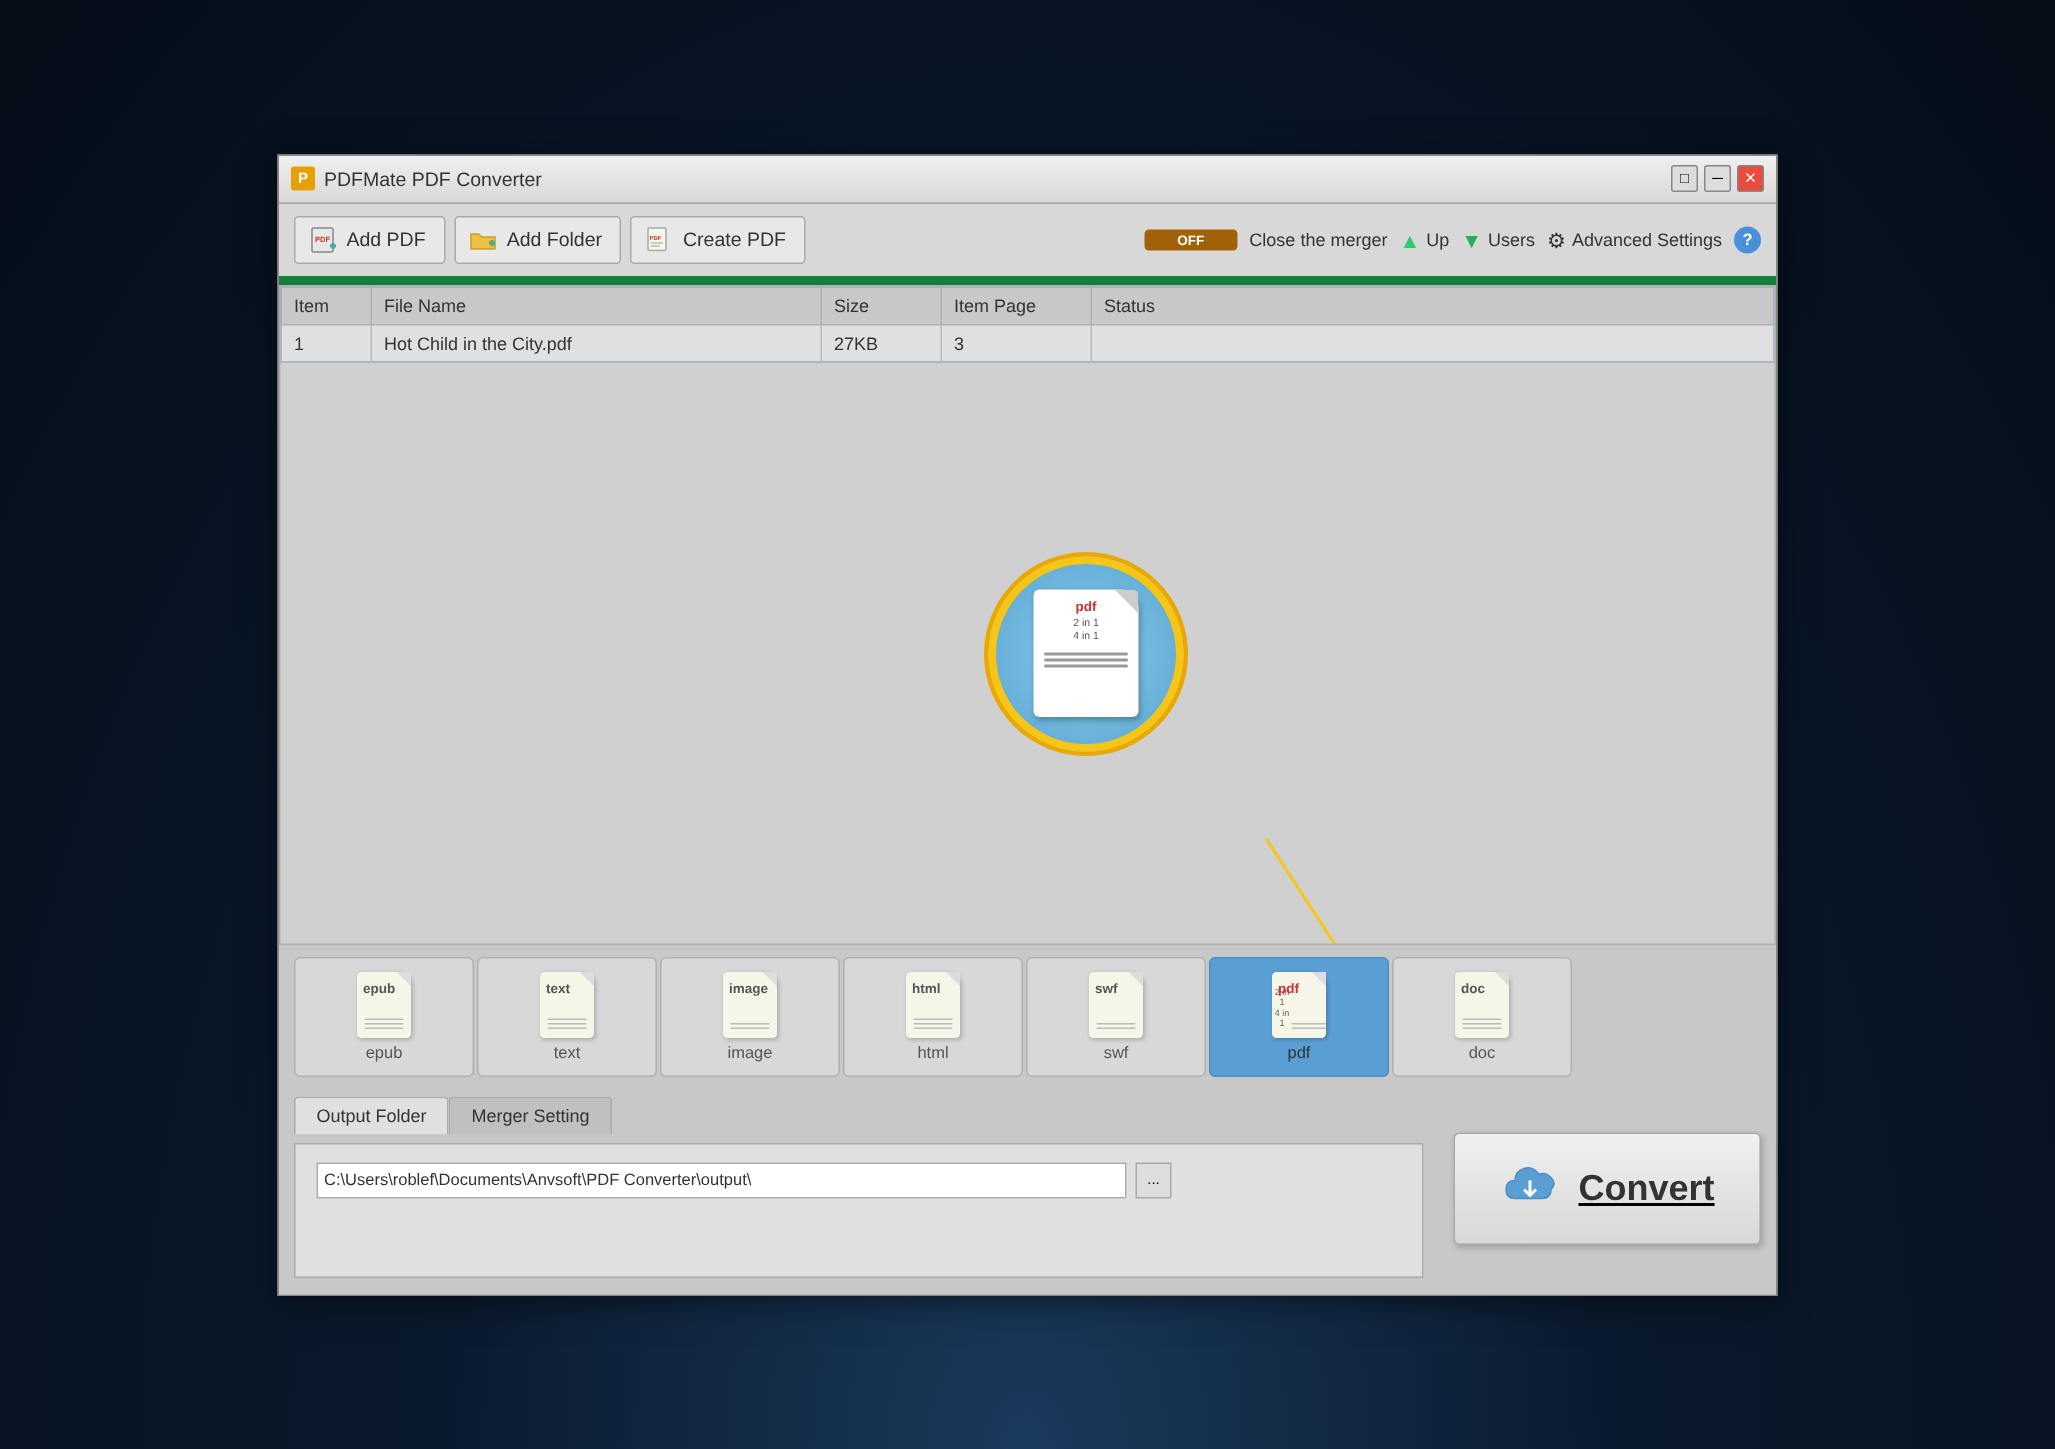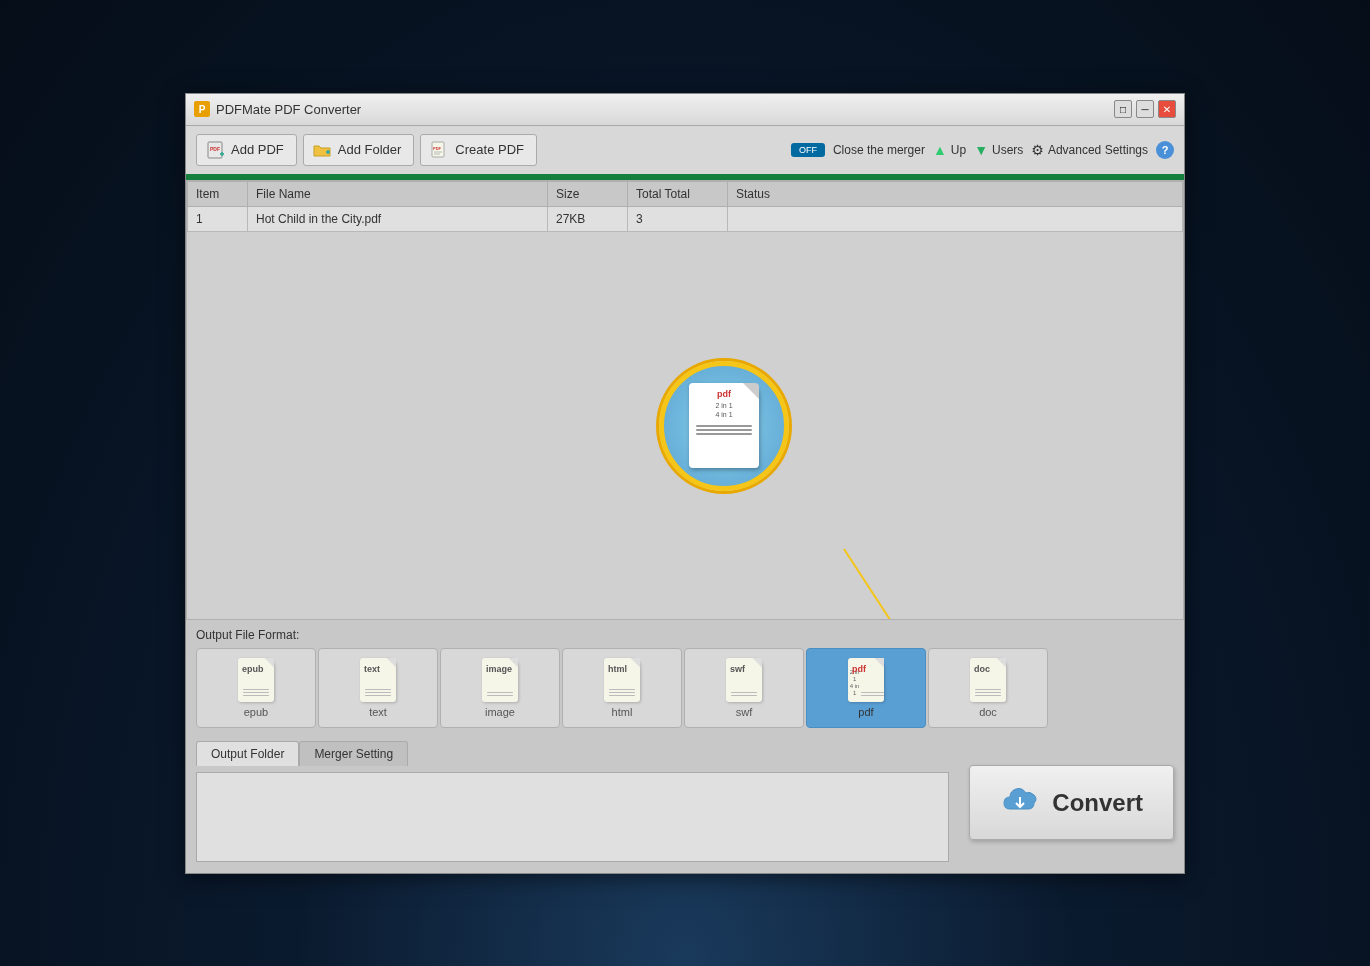--- a/index.html
+++ b/index.html
@@ -101,25 +101,25 @@
       display: flex;
       align-items: center;
       gap: 8px;
     }
     .toggle-switch {
       display: flex;
       align-items: center;
       gap: 4px;
     }
     .toggle-off {
-      background: #0369a1;
+      background: #a16207;
       color: white;
       font-size: 9px;
-      font-weight: normal;
-      padding: 2px 8px;
+      font-weight: bold;
+      padding: 2px 22px;
       border-radius: 3px;
     }
     .toolbar-right-btn {
       background: none;
       border: none;
       cursor: pointer;
       display: flex;
       align-items: center;
       gap: 4px;
       font-size: 12px;
@@ -383,20 +383,21 @@
       align-items: center;
       justify-content: center;
       font-size: 10px;
     }
     .convert-area {
       display: flex;
       align-items: center;
       justify-content: flex-end;
       padding-left: 20px;
       min-width: 200px;
+      text-decoration: underline;
     }
     .convert-btn {
       background: linear-gradient(to bottom, #f0f0f0, #d8d8d8);
       border: 1px solid #aaa;
       border-radius: 4px;
       padding: 15px 30px;
       cursor: pointer;
       display: flex;
       align-items: center;
       gap: 12px;
@@ -501,21 +502,21 @@
     </div>
   </div>
 
   <div class="table-area">
     <table class="file-table">
       <thead>
         <tr>
           <th style="width:60px">Item</th>
           <th style="width:300px">File Name</th>
           <th style="width:80px">Size</th>
-          <th style="width:100px">Total Total</th>
+          <th style="width:100px">Item Page</th>
           <th>Status</th>
         </tr>
       </thead>
       <tbody>
         <tr>
           <td>1</td>
           <td>Hot Child in the City.pdf</td>
           <td>27KB</td>
           <td>3</td>
           <td></td>
@@ -537,21 +538,20 @@
       </div>
     </div>
 
     <svg class="connector-svg">
       <line x1="657" y1="368" x2="795" y2="580" stroke="#f5c518" stroke-width="2"></line>
       <circle cx="795" cy="580" r="6" fill="#f5c518"></circle>
     </svg>
   </div>
 
   <div class="format-section">
-    <div class="format-label">Output File Format:</div>
     <div class="format-buttons">
 
       <div class="format-btn">
         <div class="format-icon">
           <span class="format-icon-label">epub</span>
           <div class="format-icon-lines">
             <div class="format-icon-line"></div>
             <div class="format-icon-line"></div>
             <div class="format-icon-line"></div>
           </div>
@@ -636,20 +636,24 @@
     <div class="tabs-area">
       <div class="tabs-row">
         <div class="tab active">
           <span>Output Folder</span>
         </div>
         <div class="tab">
           <span>Merger Setting</span>
         </div>
       </div>
       <div class="tab-content">
+        <div class="path-row">
+          <input type="text" class="path-input" value="C:\Users\roblef\Documents\Anvsoft\PDF Converter\output\" style="">
+          <div class="path-browse">...</div>
+        </div>
       </div>
     </div>
     <div class="convert-area">
       <button class="convert-btn">
         <span class="convert-cloud-icon">
           <svg width="40" height="35" viewBox="0 0 40 35">
             <path d="M10 28 Q4 28 4 22 Q4 16 10 16 Q10 10 16 8 Q22 6 26 12 Q30 10 34 14 Q38 18 34 22 Q34 28 28 28 Z" fill="#5a9fd4" stroke="#4a8fc4" stroke-width="1"></path>
             <path d="M16 22 L20 26 L24 22" stroke="white" stroke-width="2" fill="none"></path>
             <line x1="20" y1="16" x2="20" y2="26" stroke="white" stroke-width="2"></line>
           </svg>

